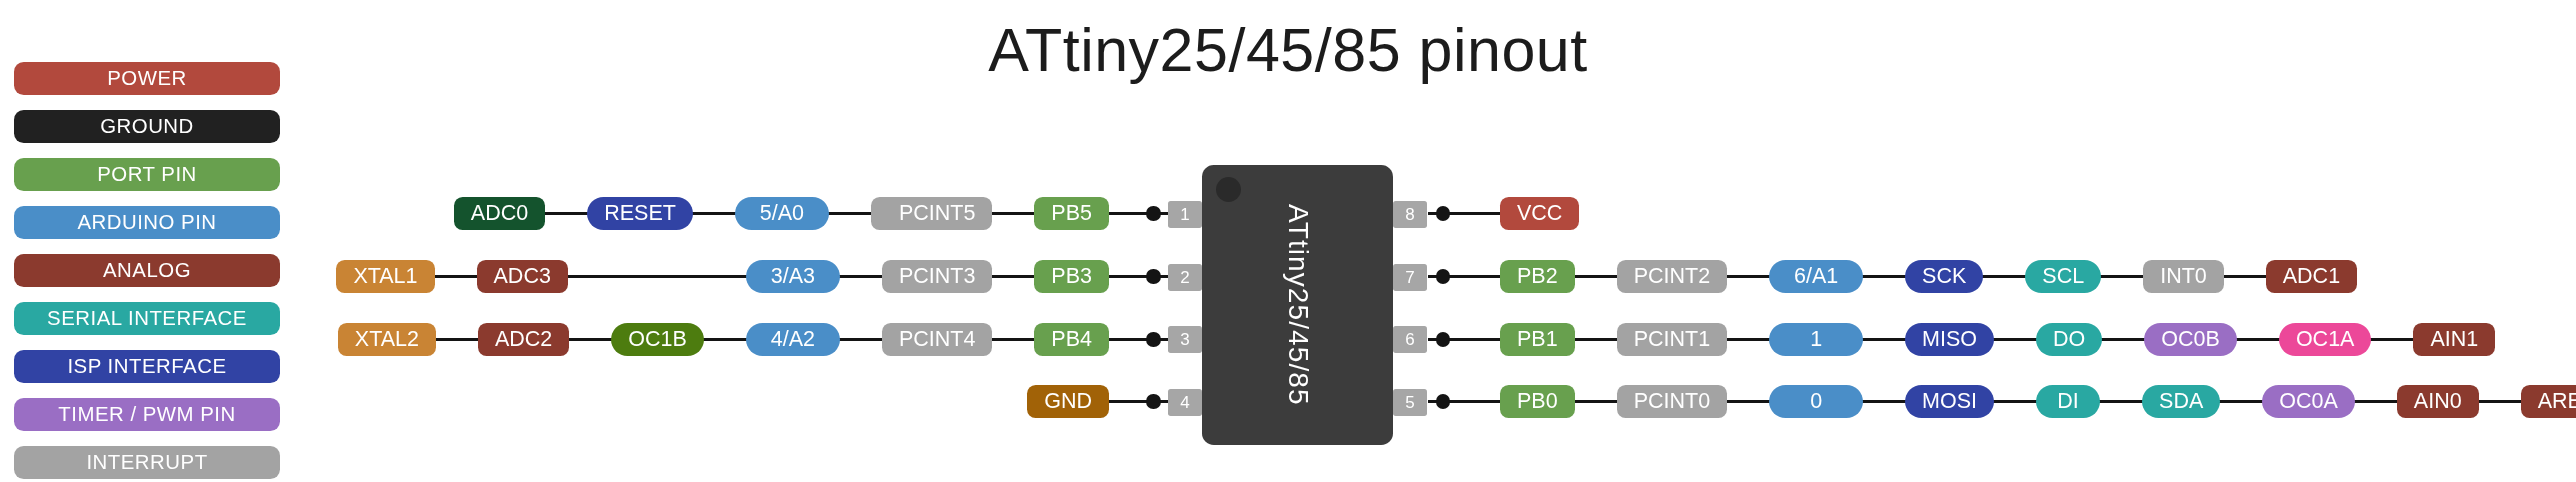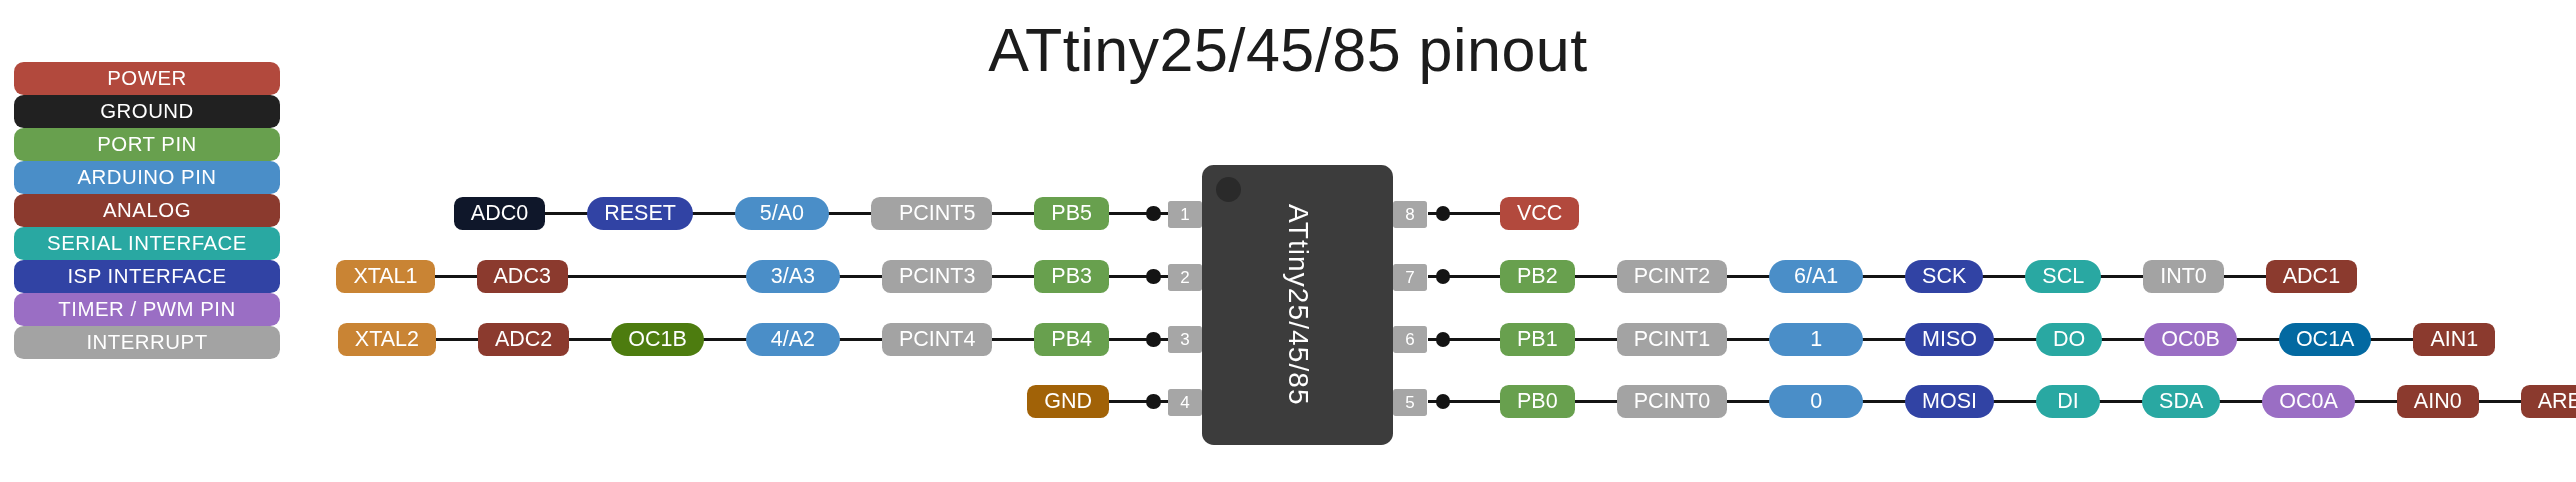--- a/index.html
+++ b/index.html
@@ -10,21 +10,21 @@
   }
   .stage{position:absolute;left:0;top:0;width:2576px;height:483px;}
 
   .title{
     position:absolute;top:15px;left:0;width:100%;text-align:center;
     font-size:61px;color:#1c1c1c;letter-spacing:0.5px;
   }
 
   .legend{
     position:absolute;left:14px;top:62px;
-    display:flex;flex-direction:column;gap:0;
+    display:flex;flex-direction:column;gap:15px;
   }
   .legend-pill{
     width:266px;height:33px;border-radius:9.7px;color:#fff;
     display:flex;align-items:center;justify-content:center;
     font-size:20.4px;letter-spacing:0.5px;
   }
 
   
   .chip{
     position:absolute;left:1202px;top:165px;width:191px;height:280px;
@@ -92,21 +92,21 @@
       <div class="legend-pill" style="background: rgb(49, 67, 164);">ISP INTERFACE</div>
       <div class="legend-pill" style="background: rgb(154, 110, 196);">TIMER / PWM PIN</div>
       <div class="legend-pill" style="background: rgb(163, 163, 163);">INTERRUPT</div>
     </div>
 
   <div class="chip">
     <div class="chip-dot"></div>
     <div class="chip-label">ATtiny25/45/85</div>
   </div>
 <div class="row left" style="top: 197px;">
-      <span class="pill analog" style="background: #0f172a;">ADC0</span>
+      <span class="pill analog" style="background: #14532d;">ADC0</span>
       <span class="pill isp" style="background: rgb(49, 67, 164);">RESET</span>
       <span class="pill arduino" style="background: rgb(74, 142, 200);">5/A0</span>
       <span class="pill interrupt" style="background: rgb(163, 163, 163); padding-left: 28px;">PCINT5</span>
       <span class="pill port" style="background: rgb(104, 160, 78);">PB5</span>
     </div>
     <div class="pin-num left" style="top: 201px;">1</div>
     <div class="row left" style="top: 260px;">
       <span class="pill xtal" style="background: rgb(201, 132, 52);">XTAL1</span>
       <span class="pill analog" style="background: rgb(139, 58, 46);">ADC3</span>
       <span class="pill spacer"></span>
@@ -142,21 +142,21 @@
       <span class="pill analog" style="background: rgb(139, 58, 46);">ADC1</span>
     </div>
     <div class="pin-num right" style="top: 264px;">7</div>
     <div class="row right" style="top: 323px;">
       <span class="pill port" style="background: rgb(104, 160, 78);">PB1</span>
       <span class="pill interrupt" style="background: rgb(163, 163, 163);">PCINT1</span>
       <span class="pill arduino" style="background: rgb(74, 142, 200);">1</span>
       <span class="pill isp" style="background: rgb(49, 67, 164);">MISO</span>
       <span class="pill serial" style="background: rgb(41, 168, 162);">DO</span>
       <span class="pill timer" style="background: rgb(154, 110, 196);">OC0B</span>
-      <span class="pill timer" style="background: #0369a1;">OC1A</span>
+      <span class="pill timer" style="background: #ec4899;">OC1A</span>
       <span class="pill analog" style="background: rgb(139, 58, 46);">AIN1</span>
     </div>
     <div class="pin-num right" style="top: 326px;">6</div>
     <div class="row right" style="top: 385px;">
       <span class="pill port" style="background: rgb(104, 160, 78);">PB0</span>
       <span class="pill interrupt" style="background: rgb(163, 163, 163);">PCINT0</span>
       <span class="pill arduino" style="background: rgb(74, 142, 200);">0</span>
       <span class="pill isp" style="background: rgb(49, 67, 164);">MOSI</span>
       <span class="pill serial" style="background: rgb(41, 168, 162);">DI</span>
       <span class="pill serial" style="background: rgb(41, 168, 162);">SDA</span>

